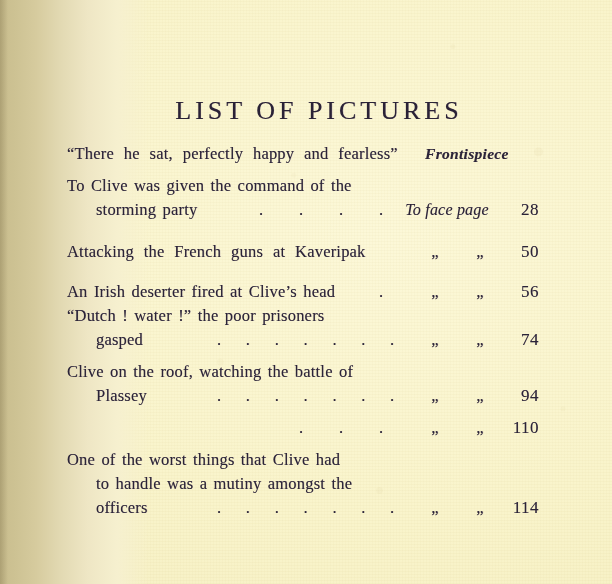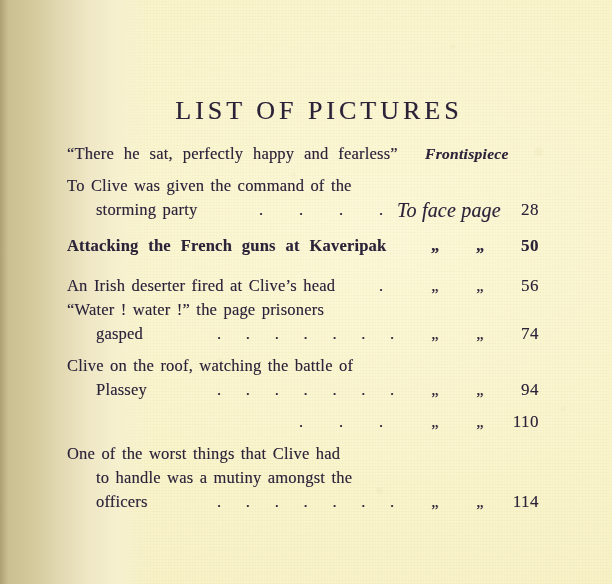--- a/index.html
+++ b/index.html
@@ -118,21 +118,21 @@
   .txt.wide { word-spacing: 5.5px; }
   .dit1 { position: absolute; left: 358px; width: 20px; text-align: center; }
   .dit2 { position: absolute; left: 403px; width: 20px; text-align: center; }
   .pnum { position: absolute; left: 430px; width: 42px; text-align: right; font-size: 17px; letter-spacing: 0.5px; }
   .facepage {
     position: absolute;
     left: 330px;
     width: 100px;
     text-align: center;
     font-style: italic;
-    font-size: 20px;
+    font-size: 16px;
     letter-spacing: 0.2px;
   }
   .frontis {
     position: absolute;
     left: 358px;
     font-style: italic;
     font-size: 15.5px;
     letter-spacing: 0.3px;
     font-weight: bold;
   }
@@ -160,28 +160,28 @@
     <div class="title">LIST OF PICTURES</div>
 
     <div class="list" id="list-root">
         <div class="entry">
           <div class="line"><span class="txt wide">“There he sat, perfectly happy and fearless”</span><span class="frontis">Frontispiece</span></div>
         </div>
         <div class="entry">
           <div class="line"><span class="txt">To Clive was given the command of the</span></div>
           <div class="line"><span class="indent"></span><span class="txt">storming party</span><span class="dots" style="left: 192px;"><i style="width: 40px;">.</i><i style="width: 40px;">.</i><i style="width: 40px;">.</i><i style="width: 40px;">.</i></span><span class="facepage">To face page</span><span class="pnum">28</span></div>
         </div>
-        <div class="entry" style="margin-top: 12px; font-weight: bold;">
+        <div class="entry" style="margin-top: 18px;">
           <div class="line"><span class="txt wide">Attacking the French guns at Kaveripak</span><span class="dit1">„</span><span class="dit2">„</span><span class="pnum">50</span></div>
         </div>
         <div class="entry" style="margin-top: 16px;">
           <div class="line"><span class="txt">An Irish deserter fired at Clive’s head</span><span class="dots" style="left: 312px;"><i style="width: 28px;">.</i></span><span class="dit1">„</span><span class="dit2">„</span><span class="pnum">56</span></div>
         </div>
         <div class="entry" style="margin-top: 0px;">
-          <div class="line"><span class="txt">“Water ! water !”  the  page  prisoners</span></div>
+          <div class="line"><span class="txt">“Dutch ! water !”  the  poor  prisoners</span></div>
           <div class="line"><span class="indent"></span><span class="txt">gasped</span><span class="dots" style="left: 150px;"><i style="width: 28.8571px;">.</i><i style="width: 28.8571px;">.</i><i style="width: 28.8571px;">.</i><i style="width: 28.8571px;">.</i><i style="width: 28.8571px;">.</i><i style="width: 28.8571px;">.</i><i style="width: 28.8571px;">.</i></span><span class="dit1">„</span><span class="dit2">„</span><span class="pnum">74</span></div>
         </div>
         <div class="entry">
           <div class="line"><span class="txt">Clive on the roof, watching the battle of</span></div>
           <div class="line"><span class="indent"></span><span class="txt">Plassey</span><span class="dots" style="left: 150px;"><i style="width: 28.8571px;">.</i><i style="width: 28.8571px;">.</i><i style="width: 28.8571px;">.</i><i style="width: 28.8571px;">.</i><i style="width: 28.8571px;">.</i><i style="width: 28.8571px;">.</i><i style="width: 28.8571px;">.</i></span><span class="dit1">„</span><span class="dit2">„</span><span class="pnum">94</span></div>
         </div>
         <div class="entry">
           <div class="line"><span class="indent"></span><span class="dots" style="left: 232px;"><i style="width: 40px;">.</i><i style="width: 40px;">.</i><i style="width: 40px;">.</i></span><span class="dit1">„</span><span class="dit2">„</span><span class="pnum">110</span></div>
         </div>
         <div class="entry">

